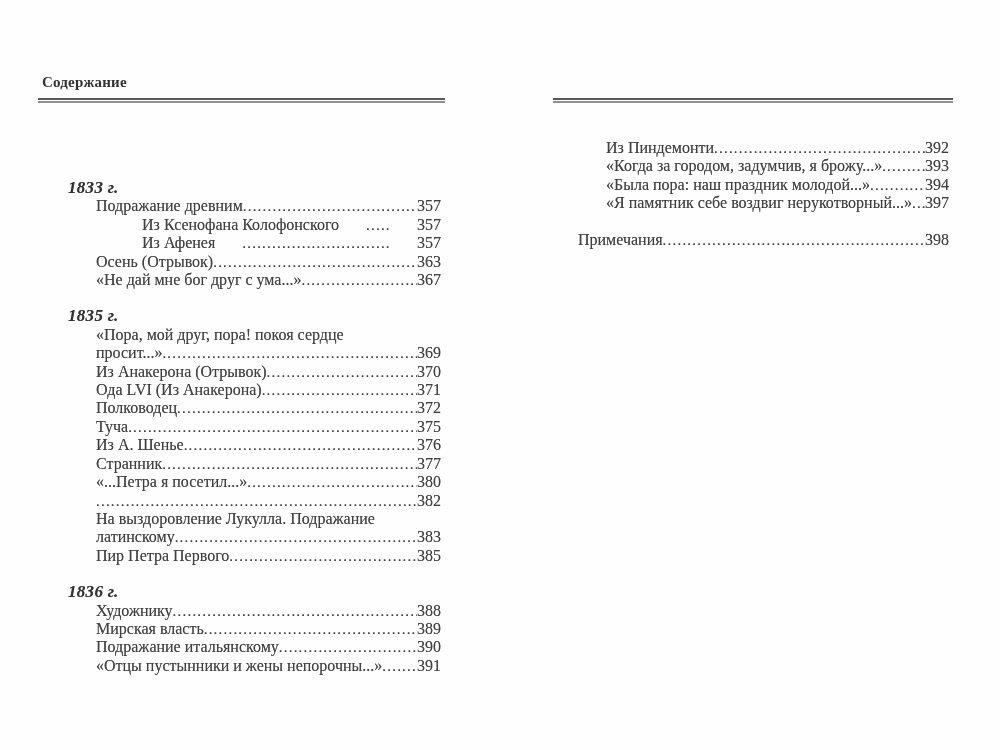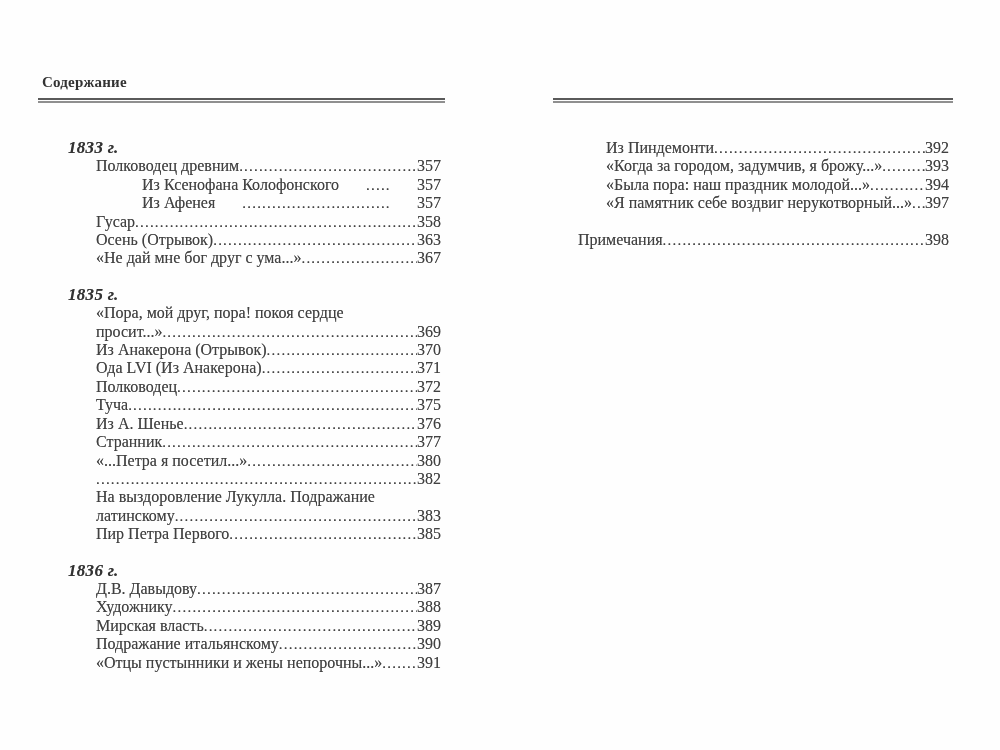--- a/index.html
+++ b/index.html
@@ -39,21 +39,21 @@
   .rule-left  { left: 38px;  width: 407px; }
   .rule-right { left: 553px; width: 400px; }
 
   .toc-col {
     position: absolute;
     top: 139px;
     font-size: 16px;
     line-height: 18.4px;
     text-shadow: 0 0 0.5px rgba(65,65,65,0.55);
   }
-  .toc-col-left  { left: 68px;  width: 373px; }
+  .toc-col-left  { left: 68px;  width: 373px; margin-top: 40px; }
   .toc-col-right { left: 578px; width: 371px; }
 
   .section + .section { margin-top: 18px; }
 
   .sec-heading {
     font-size: 17px;
     font-weight: bold;
     font-style: italic;
     color: var(--heading, #333);
     letter-spacing: 0.3px;
@@ -89,40 +89,35 @@
 
 <div class="canvas">
   <div class="header-title">Содержание</div>
   <div class="rule rule-left"></div>
   <div class="rule rule-right"></div>
 
   <div class="toc-col toc-col-left" id="left-col">
       <div class="section">
         <div class="sec-heading">1833 г.</div>
         <div class="row indent-1">
-          <span class="title">Полководец древним</span>
+          <span class="title">Подражание древним</span>
           <span class="leader"></span>
           <span class="pagenum">357</span>
         </div>
         <div class="row indent-2">
           <span class="title">Из Ксенофана Колофонского</span>
           <span class="leader"></span>
           <span class="pagenum">357</span>
         </div>
         <div class="row indent-2">
           <span class="title">Из Афенея</span>
           <span class="leader"></span>
           <span class="pagenum">357</span>
         </div>
         <div class="row indent-1">
-          <span class="title">Гусар</span>
-          <span class="leader"></span>
-          <span class="pagenum">358</span>
-        </div>
-        <div class="row indent-1">
           <span class="title">Осень (Отрывок)</span>
           <span class="leader"></span>
           <span class="pagenum">363</span>
         </div>
         <div class="row indent-1">
           <span class="title">«Не дай мне бог друг с ума...»</span>
           <span class="leader"></span>
           <span class="pagenum">367</span>
         </div>
       </div>
@@ -184,25 +179,20 @@
           <span class="pagenum">383</span>
         </div>
         <div class="row indent-1">
           <span class="title">Пир Петра Первого</span>
           <span class="leader"></span>
           <span class="pagenum">385</span>
         </div>
       </div>
       <div class="section">
         <div class="sec-heading">1836 г.</div>
-        <div class="row indent-1">
-          <span class="title">Д.В. Давыдову</span>
-          <span class="leader"></span>
-          <span class="pagenum">387</span>
-        </div>
         <div class="row indent-1">
           <span class="title">Художнику</span>
           <span class="leader"></span>
           <span class="pagenum">388</span>
         </div>
         <div class="row indent-1">
           <span class="title">Мирская власть</span>
           <span class="leader"></span>
           <span class="pagenum">389</span>
         </div>

